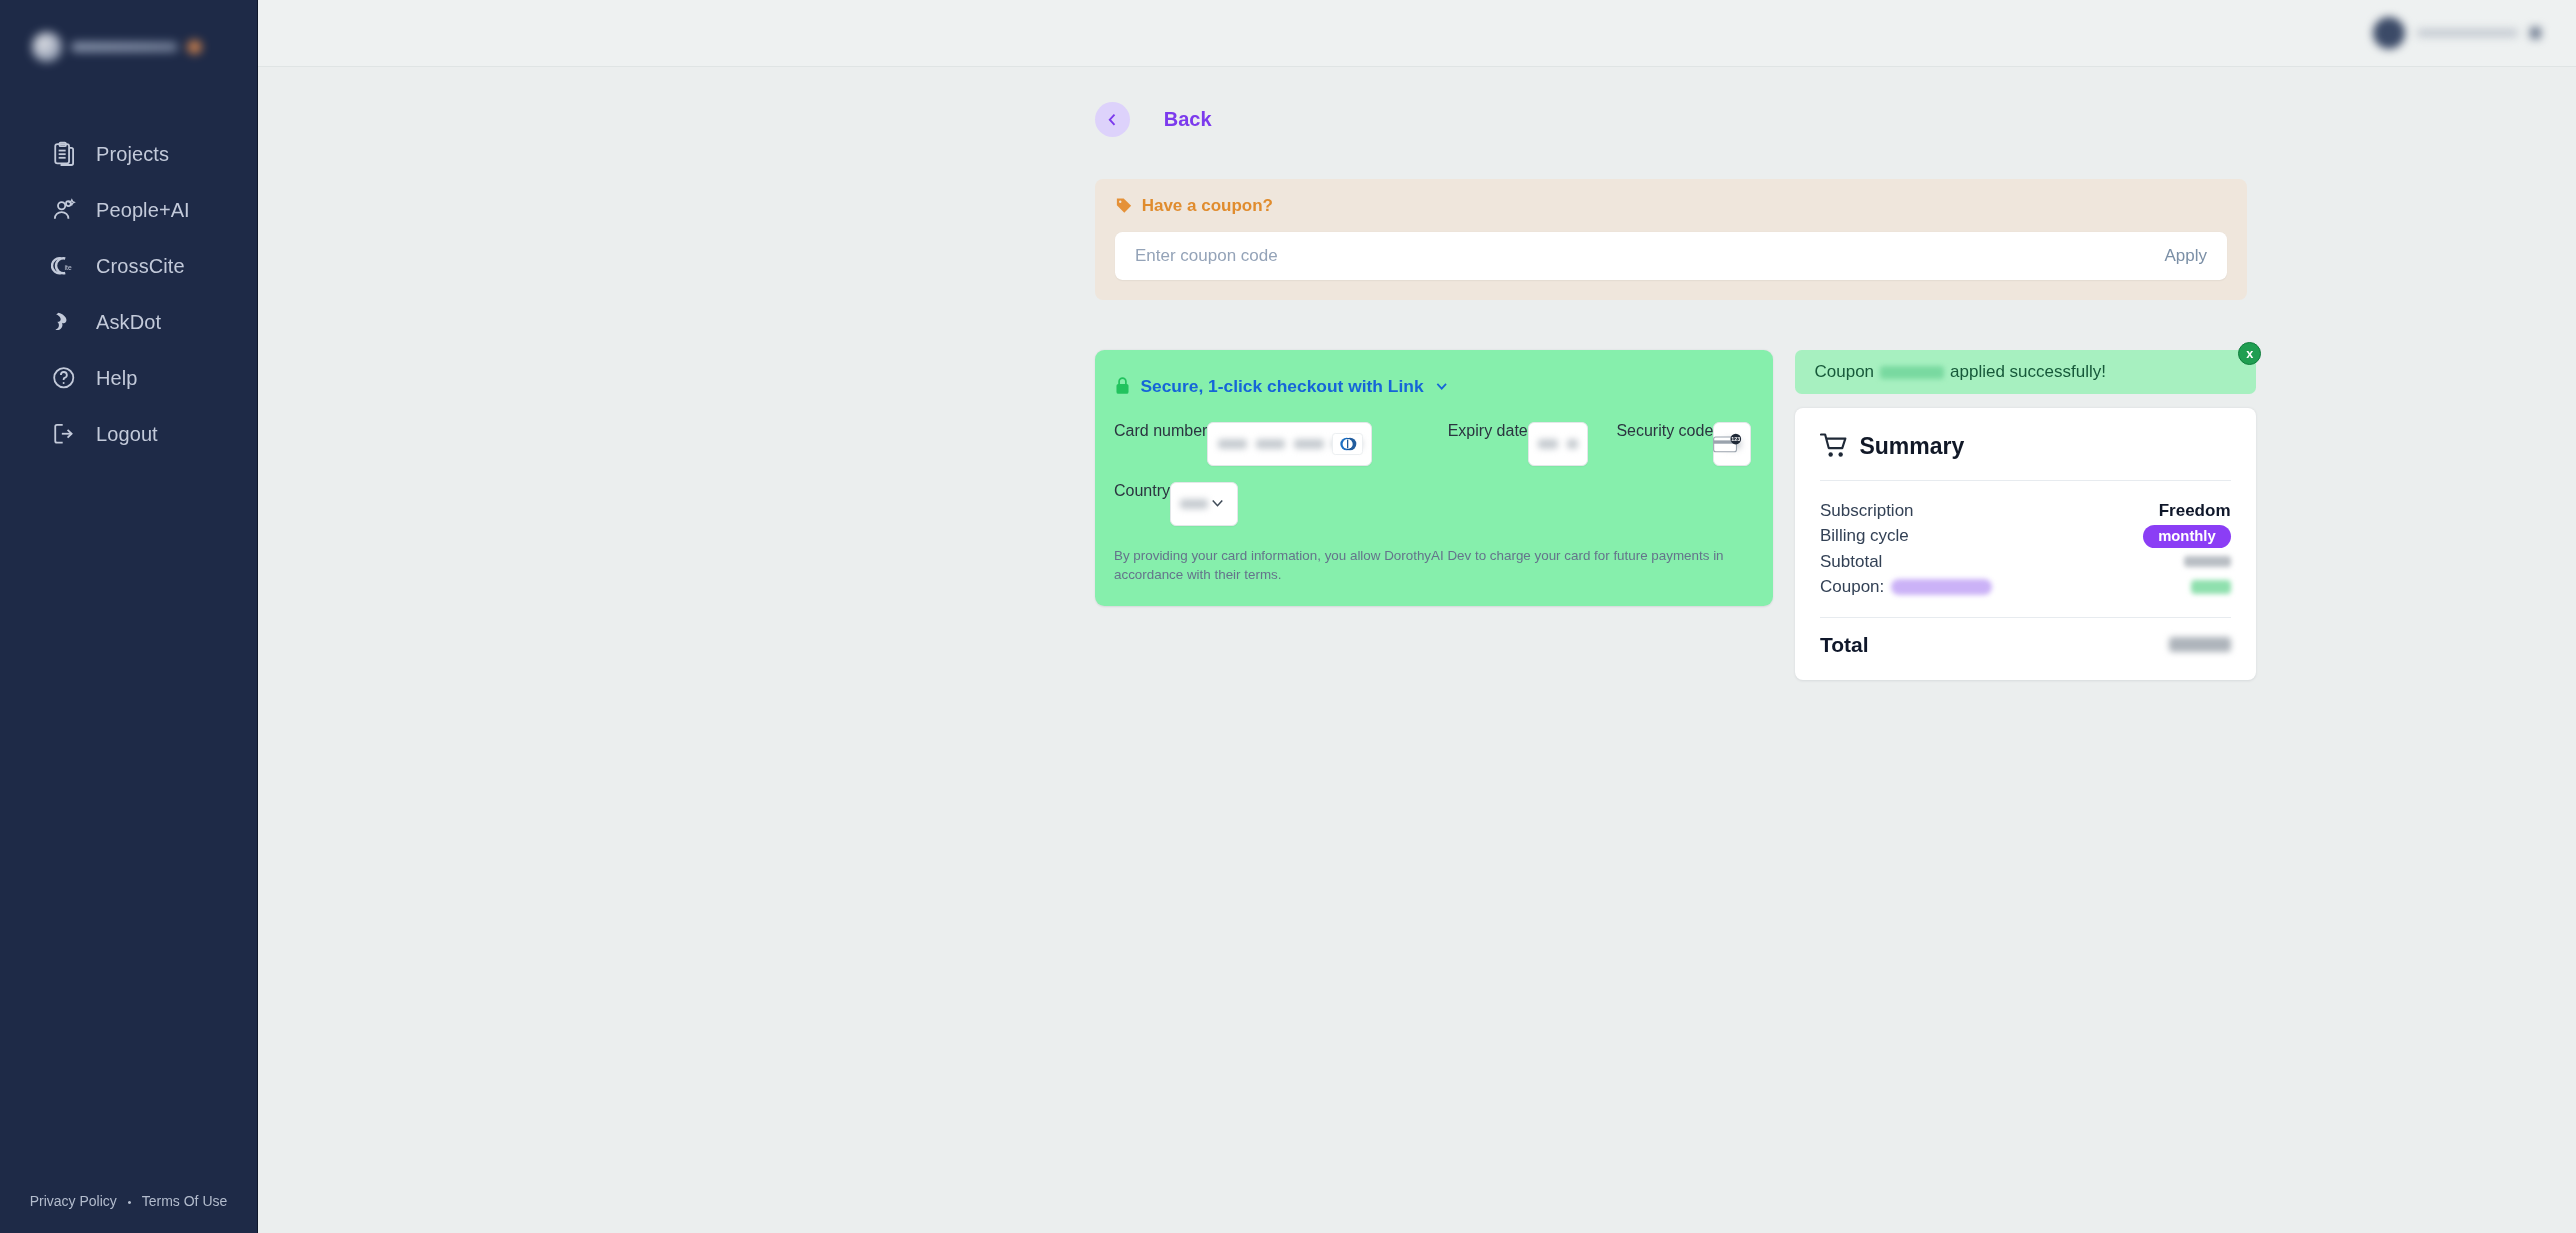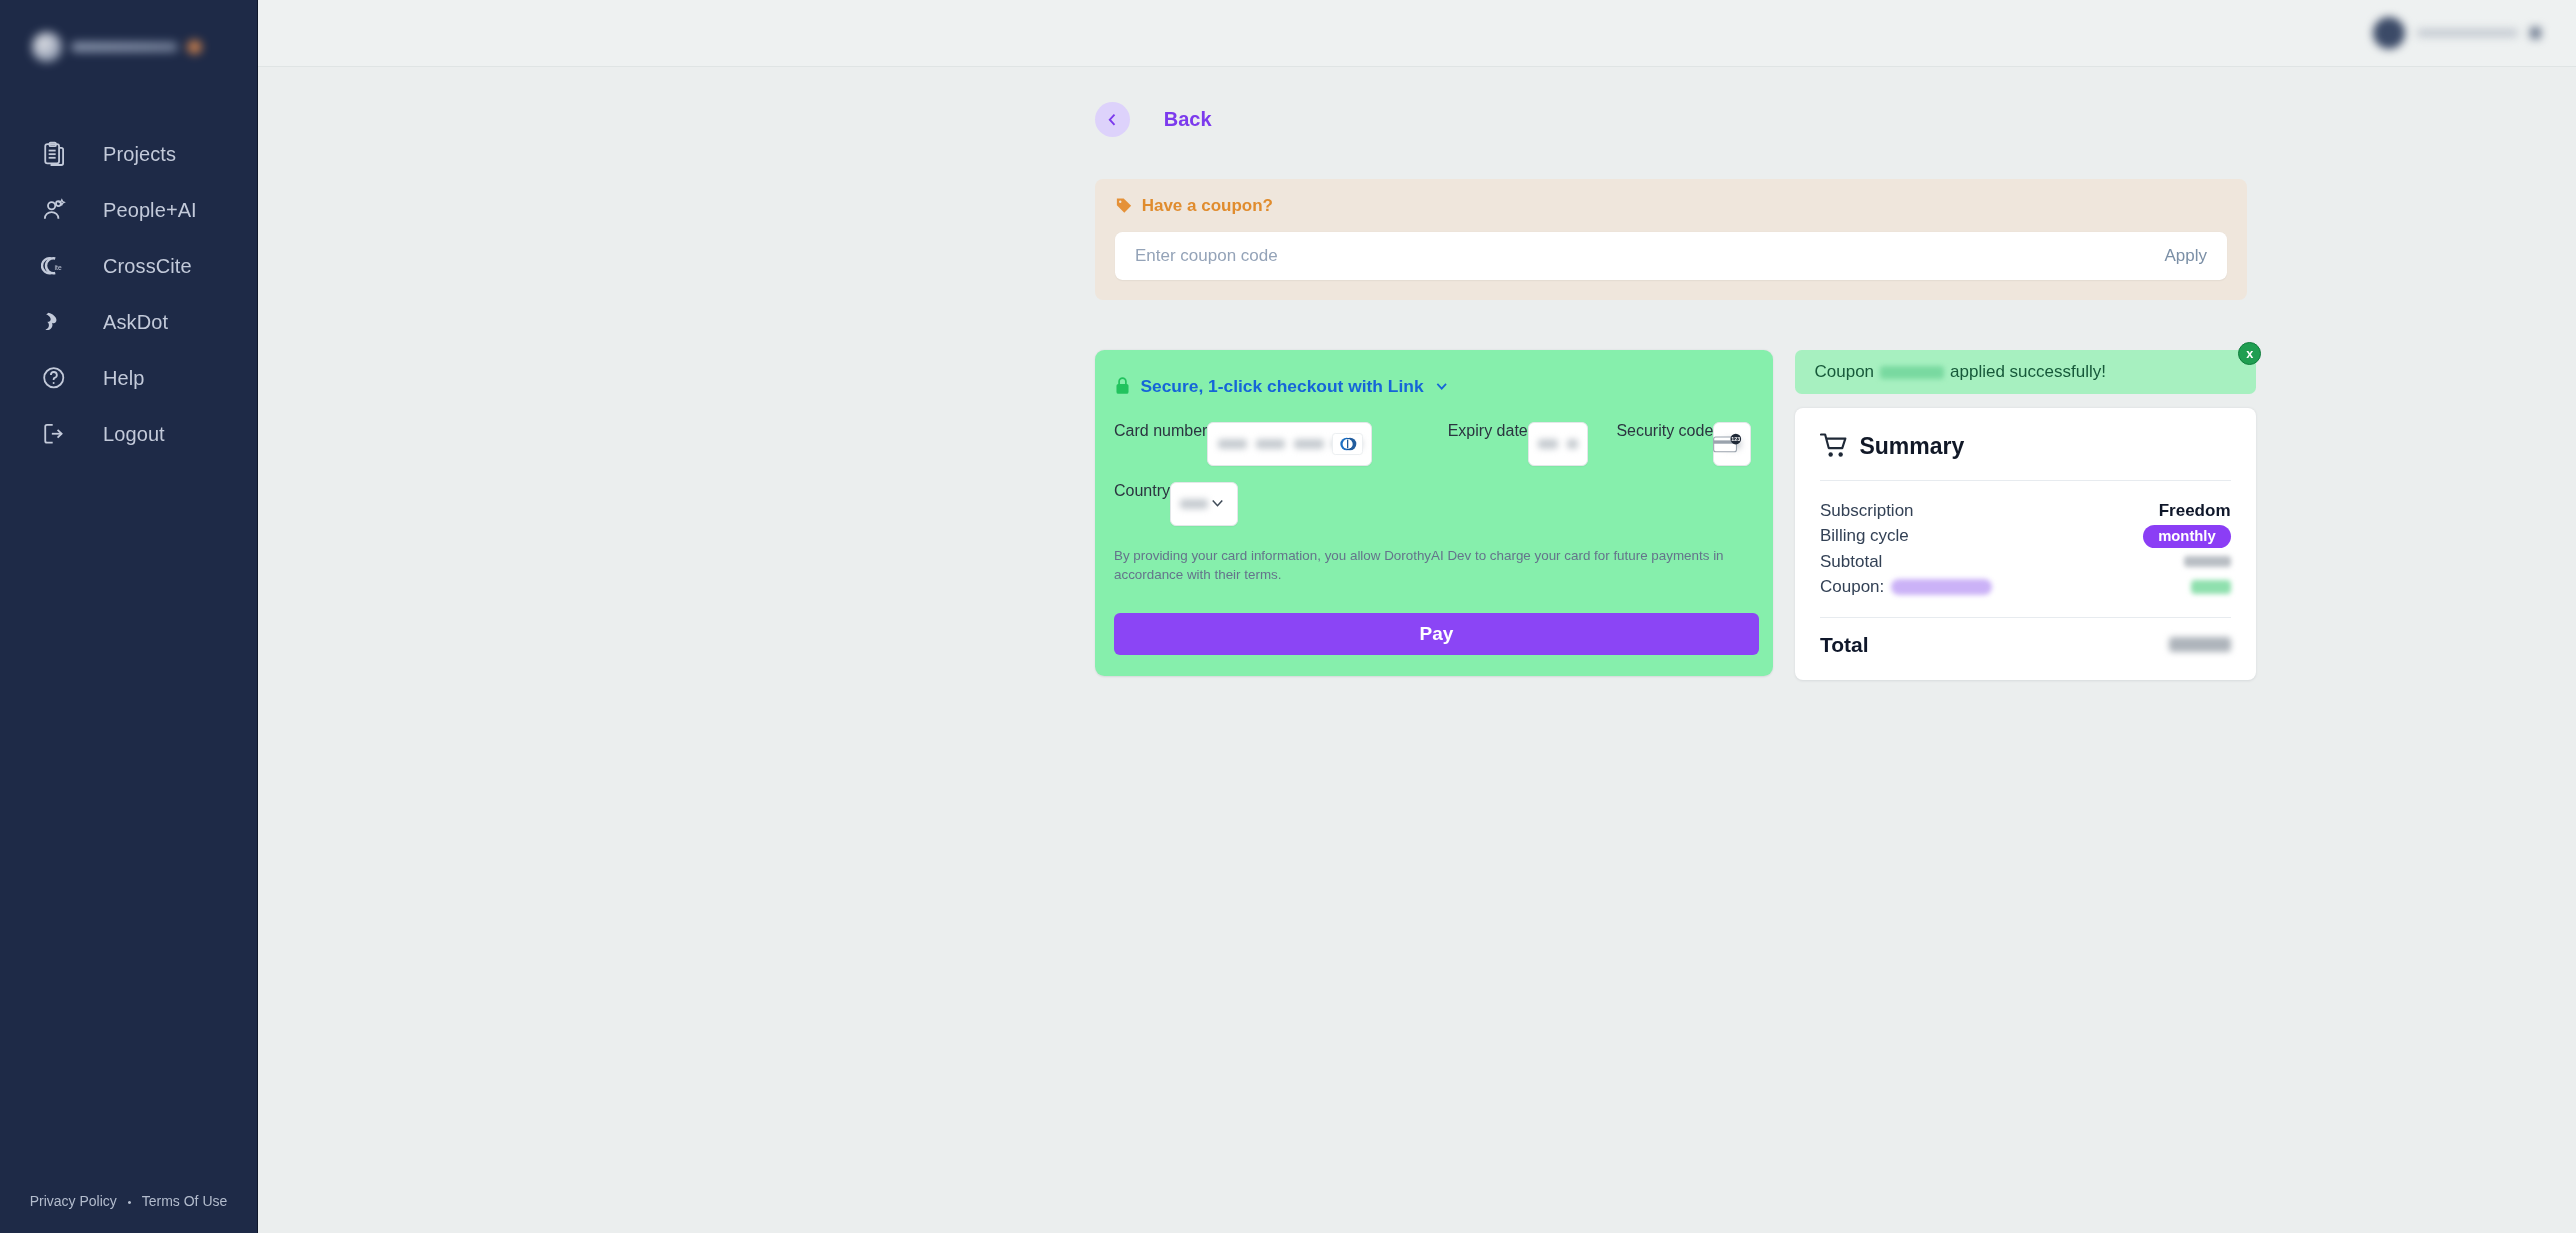--- a/index.html
+++ b/index.html
@@ -32,22 +32,22 @@
     background: radial-gradient(circle at 38% 38%, #ffffff 0%, #c8cfdd 45%, #6d7b96 100%);
   }
   .logo-text {
     width: 107px; height: 10px; border-radius: 5.4px;
     background: linear-gradient(90deg,#9aa6bd 0%, #8c98b0 70%, #7f8ba3 100%);
   }
   .logo-dot { width: 14.8px; height: 14.8px; border-radius: 50%; background: #e08b4e; }
 
   .nav { margin-top: 32px; }
   .nav-item {
-    display: flex; align-items: center; gap: 35px;
-    padding: 0 0 0 40px; height: 56px;
+    display: flex; align-items: center; gap: 18px;
+    padding: 0 0 0 50px; height: 56px;
     color: #c3cada; font-size: 20px; letter-spacing: 0.1px;
     cursor: pointer;
   }
   .nav-icon { width: 28px; height: 28px; display: flex; align-items: center; justify-content: center; flex: 0 0 28px; }
   .nav-icon svg { width: 25.5px; height: 25.5px; stroke: #c3cada; fill: none; stroke-width: 1.7; }
   .nav-label { white-space: nowrap; }
 
   .footer-links {
     position: absolute; bottom: 25.5px; left: 0; width: 100%;
     text-align: center; color: #b3bccd; font-size: 14px;
@@ -416,21 +416,20 @@
                 <span>
                   <svg class="country-chev" viewBox="0 0 24 24">
                       <polyline points="6,9.5 12,16 18,9.5"></polyline>
                     </svg>
                 </span>
               </div>
             </div>
 
             <p class="disclaimer">By providing your card information, you allow DorothyAI Dev to charge your card for future payments in accordance with their terms.</p>
 
-            <button class="pay-button">Pay</button>
 
           </section>
 
           <section class="summary-col">
 
             <div class="success-banner">
               <span>Coupon</span>
               <span class="success-coupon-redact"></span>
               <span>applied successfully!</span>
               <button class="success-close">x</button>

